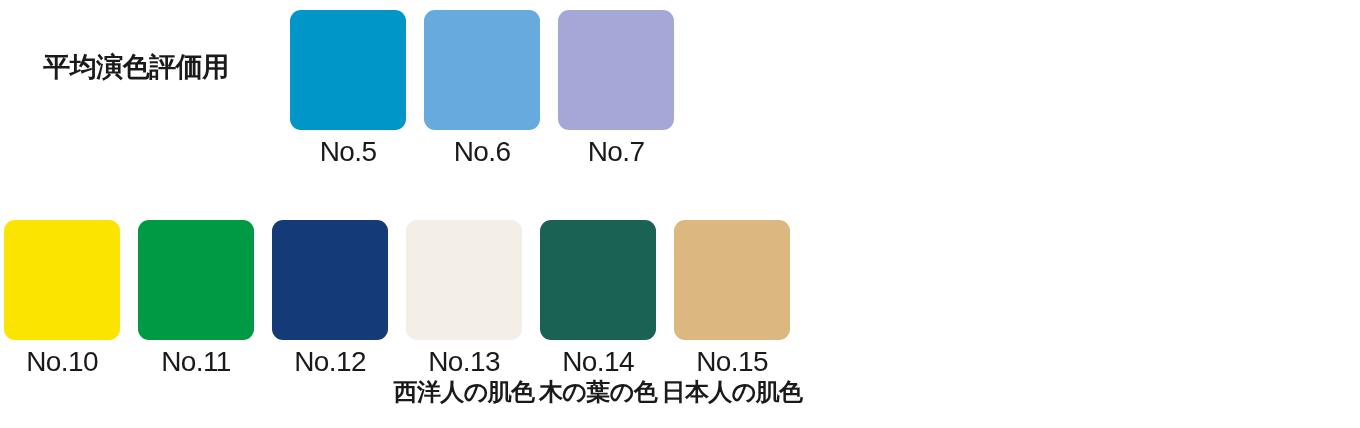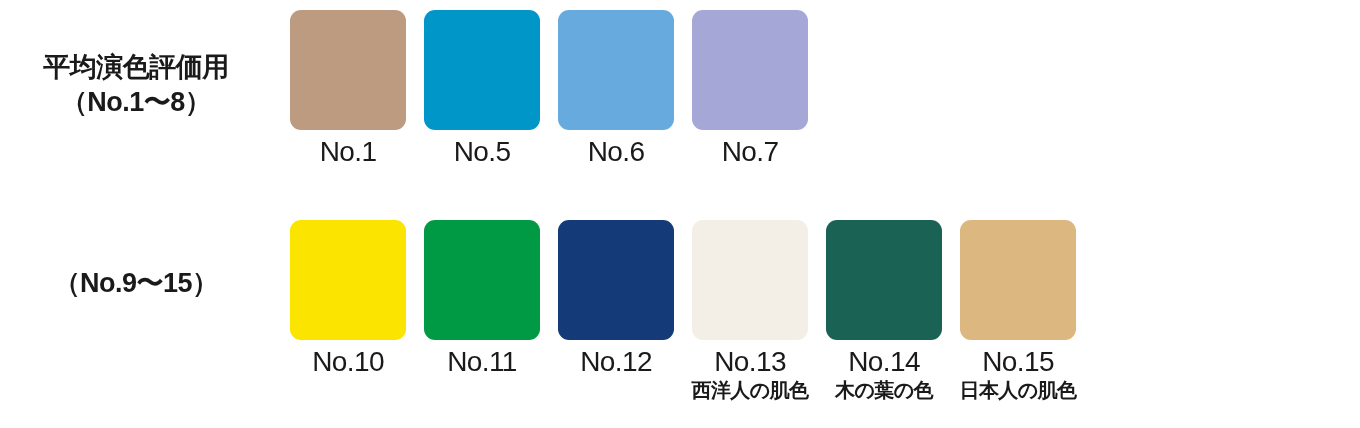--- a/index.html
+++ b/index.html
@@ -75,46 +75,40 @@
     margin-top: 7px;
     font-size: 28px;
     line-height: 1.08;
     letter-spacing: -0.6px;
     white-space: nowrap;
     color: #1a1a1a;
   }
 
   .swatch-sublabel {
     margin-top: 2px;
-    font-size: 20px;
+    font-size: 24px;
     font-weight: bold;
     line-height: 1.1;
     letter-spacing: -0.6px;
     white-space: nowrap;
     color: #1a1a1a;
   }
   .swatch-sublabel:empty { display: none; }
 </style>
 </head>
 <body style="background: rgb(255, 255, 255);">
 
 <div class="chart-area">
 
   <div class="swatch-row row-1">
     <div class="row-caption">
       <span class="caption-line">平均演色評価用</span>
-      <span class="caption-line">（No.1〜8）</span>
     </div>
     <div class="swatch-strip">
 
-      <div class="swatch-cell">
-        <div class="swatch-chip" style="background-color: rgb(189, 155, 128);"></div>
-        <div class="swatch-label">No.1</div>
-
-      </div>
 
 
 
 
       <div class="swatch-cell">
         <div class="swatch-chip" style="background-color: rgb(0, 150, 200);"></div>
         <div class="swatch-label">No.5</div>
 
       </div>
 
@@ -128,23 +122,20 @@
         <div class="swatch-chip" style="background-color: rgb(165, 168, 214);"></div>
         <div class="swatch-label">No.7</div>
 
       </div>
 
 
     </div>
   </div>
 
   <div class="swatch-row row-2">
-    <div class="row-caption">
-      <span class="caption-line">（No.9〜15）</span>
-    </div>
     <div class="swatch-strip">
 
 
       <div class="swatch-cell">
         <div class="swatch-chip" style="background-color: rgb(251, 228, 0);"></div>
         <div class="swatch-label">No.10</div>
 
       </div>
 
       <div class="swatch-cell">

